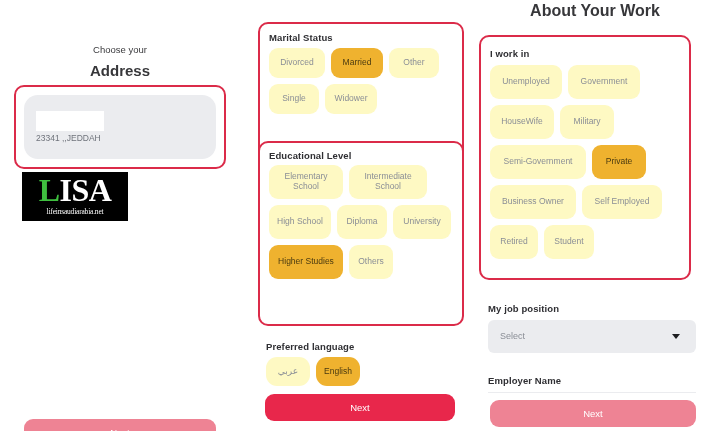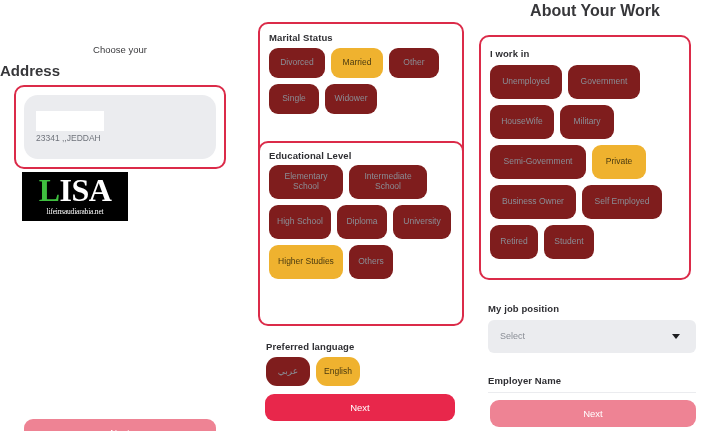--- a/index.html
+++ b/index.html
@@ -19,21 +19,21 @@
     background: #fff;
   }
   .card-title {
     font-size: 9.5px;
     font-weight: bold;
     color: #2f2f33;
     letter-spacing: .1px;
   }
   .chiprow { display: flex; flex-wrap: wrap; gap: 6px; }
   .chip {
-    background: #7f1d1d;
+    background: #fef9c3;
     color: #8a8e96;
     border-radius: 9px;
     font-size: 8.5px;
     display: flex;
     align-items: center;
     justify-content: center;
     text-align: center;
     padding: 4px 8px;
     line-height: 1.15;
     min-height: 30px;
@@ -50,21 +50,21 @@
   }
 
   
   #col-left { position: absolute; left: 0; top: 0; width: 240px; height: 382px; margin-top: 25px; }
   #addr-kicker {
     position: absolute; left: 0; top: 19px; width: 240px;
     text-align: center; font-size: 9.5px; color: #3a3a3d;
   }
   #addr-title {
     position: absolute; left: 0; top: 37px; width: 240px;
-    text-align: left; font-size: 15px; font-weight: bold; color: #37373a;
+    text-align: center; font-size: 15px; font-weight: bold; color: #37373a;
   }
   #addr-card { left: 14px; top: 60px; width: 212px; height: 84px; }
   #addr-inner {
     position: absolute; left: 8px; top: 8px; right: 8px; bottom: 8px;
     background: #EBECEF; border-radius: 14px;
   }
   #addr-redact {
     position: absolute; left: 12px; top: 16px; width: 68px; height: 20px;
     background: #ffffff;
   }

